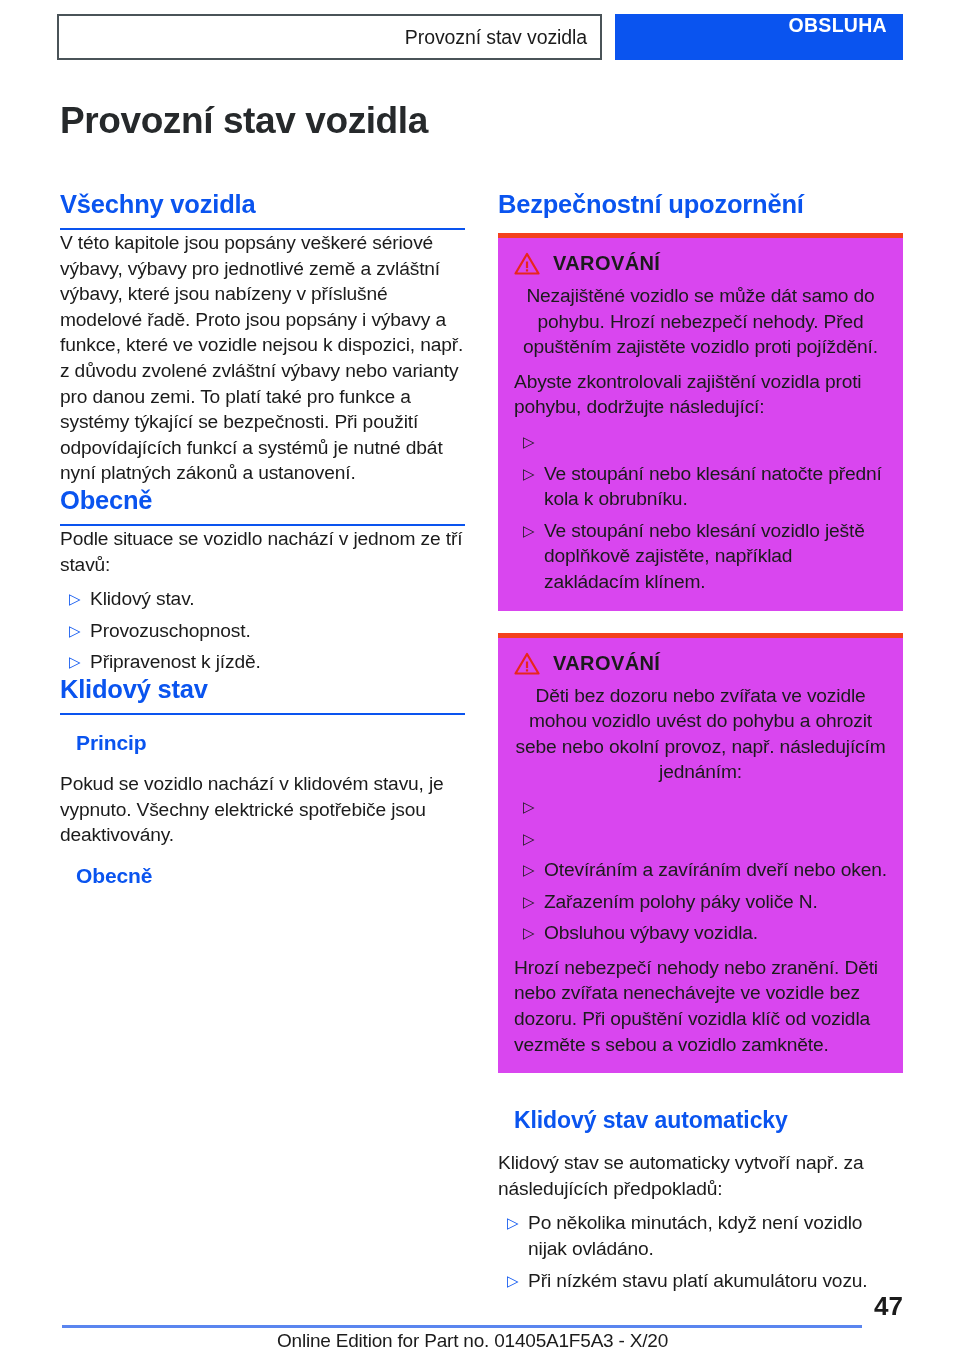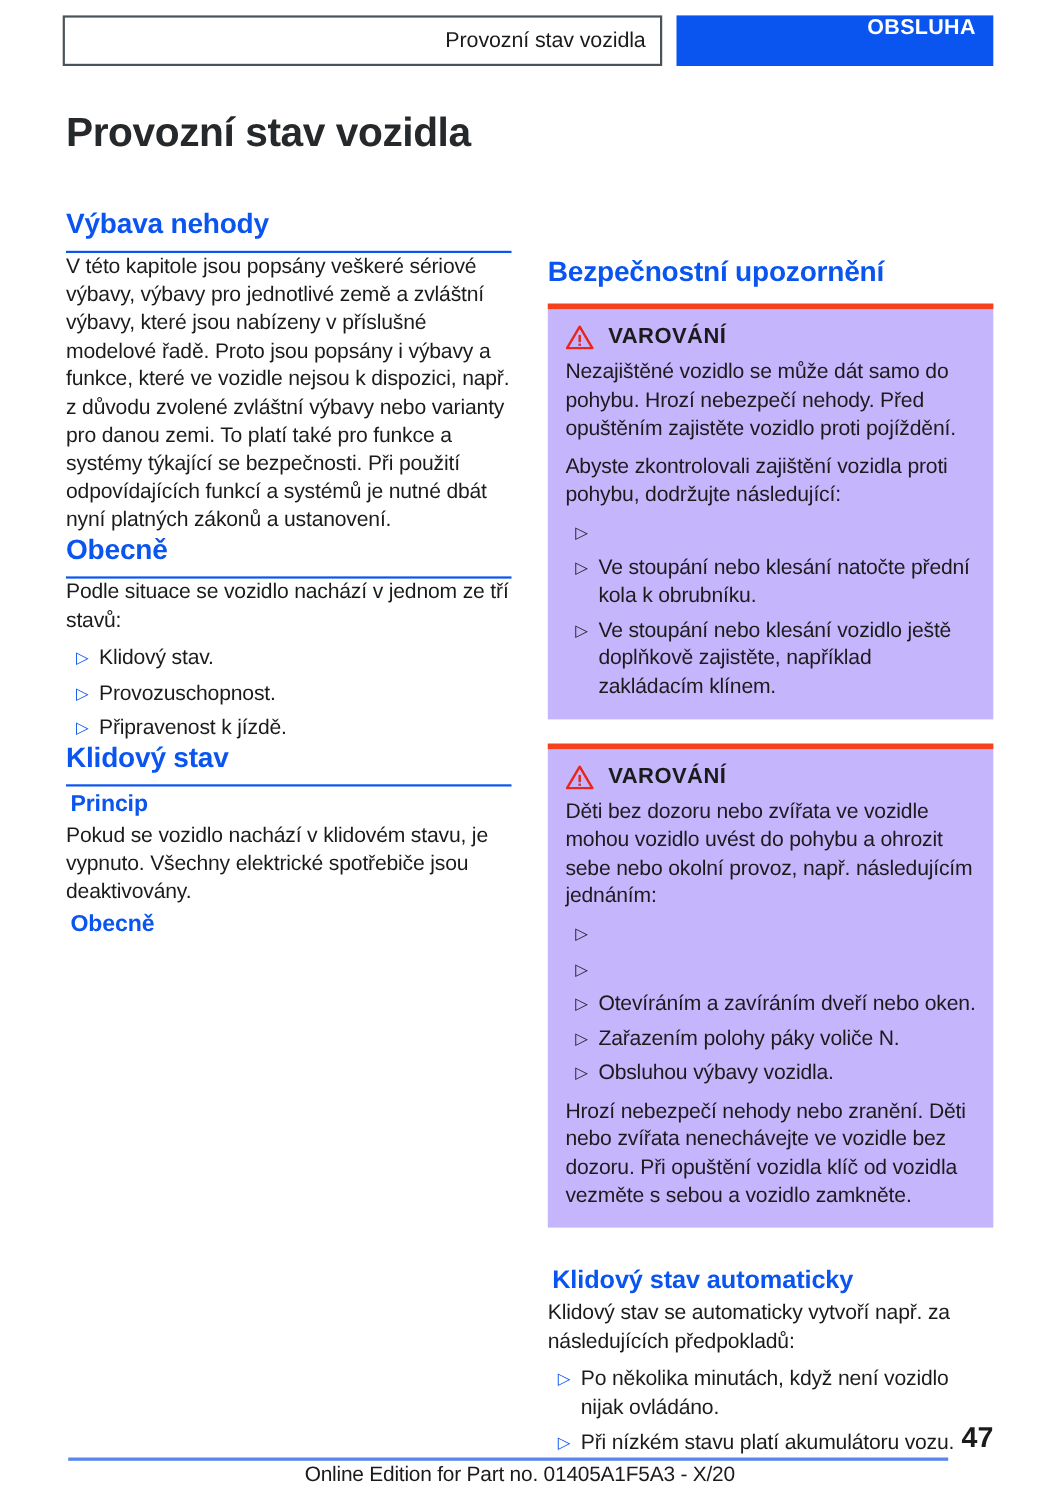--- a/index.html
+++ b/index.html
@@ -94,21 +94,21 @@
     font-weight: bold;
     margin: 0 0 0 0;
     padding: 0 0 9px 0;
     border-bottom: 2.5px solid #0a54ef;
     letter-spacing: -0.2px;
   }
   h3.h-sub {
     color: #0a54ef;
     font-size: 21px;
     font-weight: bold;
-    margin: 4px;
+    margin: 16px;
     padding: 0;
     letter-spacing: -0.1px;
   }
 
   p.body {
     font-size: 19.2px;
     line-height: 25.6px;
     margin: 0;
     color: #1b1b1b;
     letter-spacing: -0.15px;
@@ -143,40 +143,40 @@
   }
   .bullet-text {
     font-size: 19.2px;
     line-height: 25.6px;
     color: #1b1b1b;
     letter-spacing: -0.15px;
   }
 
   
   .warning-box {
-    background: #c4b5fd;
+    background: #d946ef;
     border-top: 5px solid #f4421e;
     padding: 14px 16px 16px 16px;
     box-sizing: border-box;
   }
   .warning-head {
     display: flex;
     align-items: center;
     gap: 13px;
     margin-bottom: 8px;
   }
   .warning-title {
     font-size: 20px;
     font-weight: bold;
     letter-spacing: 0.4px;
     color: #1b1b1b;
   }
   .warn-tri { display:block; }
   .warning-box p.body { margin-top: 9px; }
-  .warning-box p.body:first-of-type { margin-top: 0; }
+  .warning-box p.body:first-of-type { margin-top: 0; text-align: center; }
   .warning-box ul.bullets .bullet-marker { color: #1b1b1b; }
 
   
   .footer-rule {
     position: absolute;
     left: 62px;
     top: 1325px;
     width: 800px;
     height: 2.5px;
     background: #5a85ef;
@@ -219,21 +219,21 @@
     <span class="header-section-label">OBSLUHA</span>
   </div>
 </div>
 
 <h1 class="page-title">Provozní stav vozidla</h1>
 
 <div class="columns">
 
   <div class="col">
 
-    <h2 class="h-rule">Výbava nehody</h2>
+    <h2 class="h-rule">Všechny vozidla</h2>
     <p class="body gap-after-rule">V této kapitole jsou popsány veškeré sériové výbavy, výbavy pro jednotlivé země a zvláštní výbavy, které jsou nabízeny v příslušné modelové řadě. Proto jsou popsány i výbavy a funkce, které ve vozidle nejsou k dispozici, např. z důvodu zvolené zvláštní výbavy nebo varianty pro danou zemi. To platí také pro funkce a systémy týkající se bezpečnosti. Při použití odpovídajících funkcí a systémů je nutné dbát nyní platných zákonů a ustanovení.</p>
 
     <h2 class="h-rule gap-xl">Obecně</h2>
     <p class="body gap-after-rule">Podle situace se vozidlo nachází v jednom ze tří stavů:</p>
     <ul class="bullets">
       <li>
         <span class="bullet-marker">▷</span>
         <span class="bullet-text">Klidový stav.</span>
       </li>
       <li>
@@ -250,21 +250,21 @@
 
     <h3 class="h-sub gap-md">Princip</h3>
     <p class="body gap-sm">Pokud se vozidlo nachází v klidovém stavu, je vypnuto. Všechny elektrické spotřebiče jsou deaktivovány.</p>
 
     <h3 class="h-sub gap-lg">Obecně</h3>
 
   </div>
 
   <div class="col">
 
-    <h2 class="h-rule" style="border-bottom:none; padding-bottom:0;margin-top:43px;">Bezpečnostní upozornění</h2>
+    <h2 class="h-rule" style="border-bottom:none; padding-bottom:0;">Bezpečnostní upozornění</h2>
 
     <div class="warning-box" style="margin-top:14px;">
       <div class="warning-head">
         <span>
           <svg class="warn-tri" width="26" height="23" viewBox="0 0 26 23" aria-hidden="true">
             <path d="M13 2 L24.5 21.5 L1.5 21.5 Z" fill="none" stroke="#e8261c" stroke-width="2.2" stroke-linejoin="round"></path>
             <rect x="11.9" y="9.5" width="2.2" height="6.6" fill="#e8261c"></rect>
             <rect x="11.9" y="17.3" width="2.2" height="2.2" fill="#e8261c"></rect>
           </svg>
         </span>

